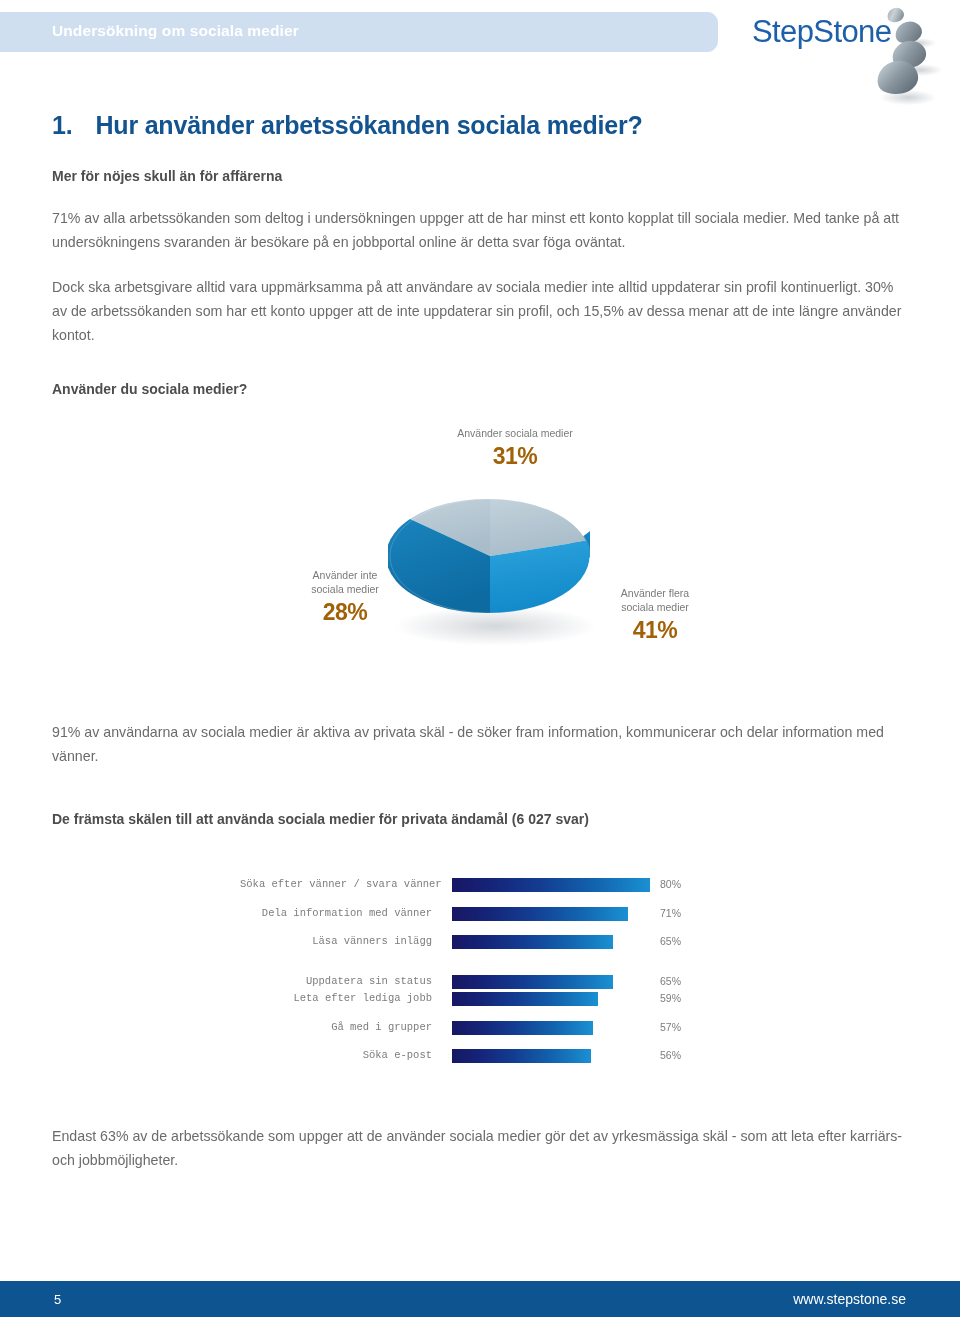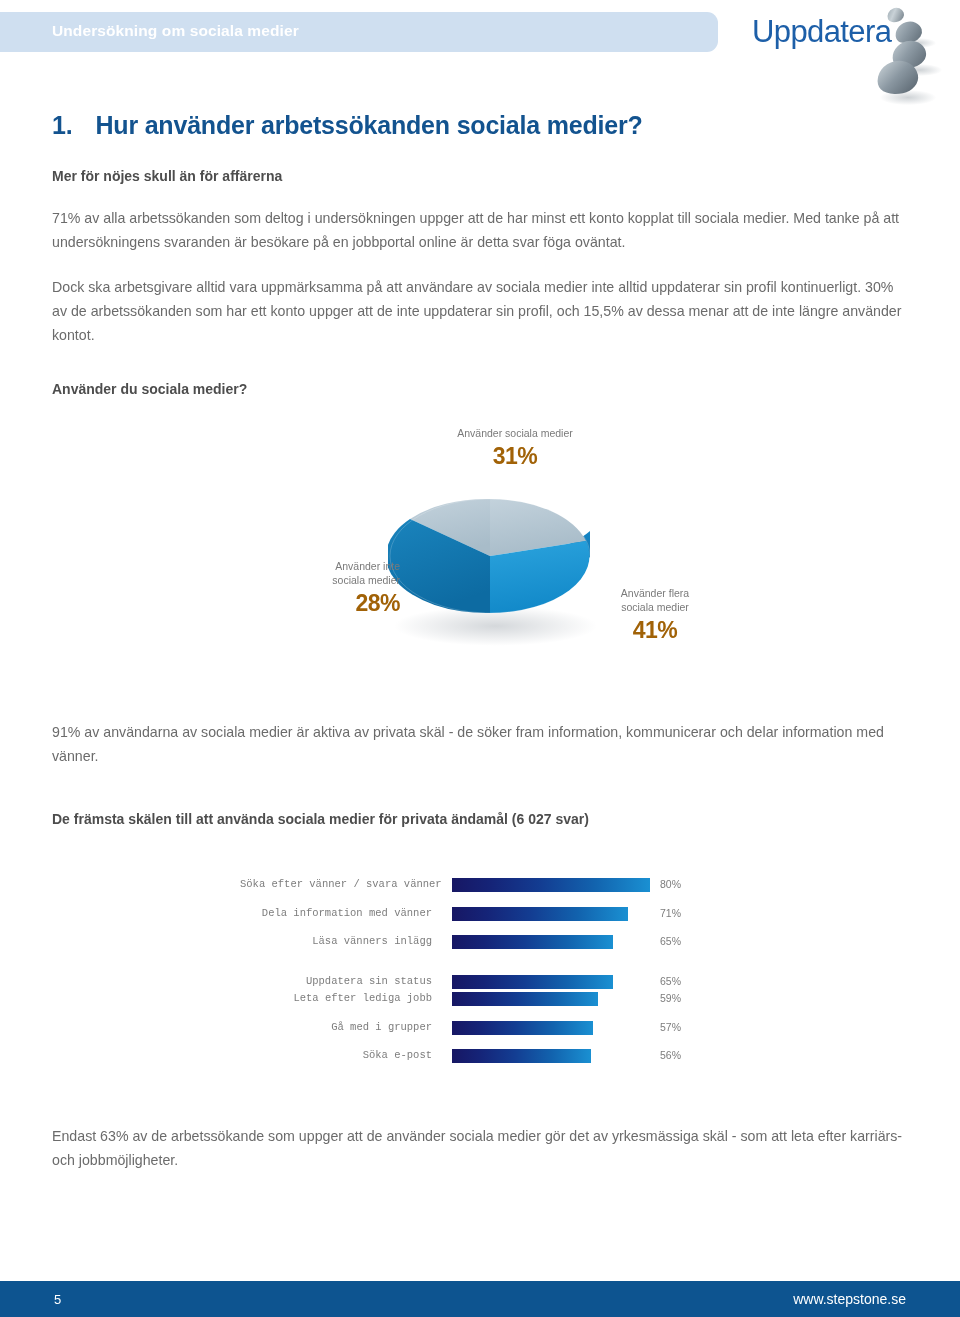--- a/index.html
+++ b/index.html
@@ -163,23 +163,23 @@
     color: #a16207;
     line-height: 32px;
     letter-spacing: -0.5px;
   }
   #pie-callout-top {
     left: 140px; top: 8px;
     width: 190px;
     text-align: center;
   }
   #pie-callout-left {
-    left: 10px; top: 141px;
+    left: 10px; top: 150px;
     width: 110px;
-    text-align: right;
+    text-align: center;
   }
   #pie-callout-right {
     left: 320px; top: 168px;
     width: 110px;
     text-align: center;
   }
 
   
   #bar-chart {
     position: absolute;
@@ -243,21 +243,21 @@
 </style>
 </head>
 <body>
 
 <div id="header">
   <div id="header-banner">
     <div id="header-banner-title">Undersökning om sociala medier</div>
   </div>
 
   <div id="logo">
-    <div id="logo-wordmark">Uppdatera</div>
+    <div id="logo-wordmark">StepStone</div>
     <div class="stone-shadow" id="stone-shadow-a"></div>
     <div class="stone-shadow" id="stone-shadow-b"></div>
     <div class="stone-shadow" id="stone-shadow-c"></div>
     <div class="stone" id="stone-small"></div>
     <div class="stone" id="stone-medium"></div>
     <div class="stone" id="stone-large"></div>
     <div class="stone" id="stone-xlarge"></div>
   </div>
 </div>
 

